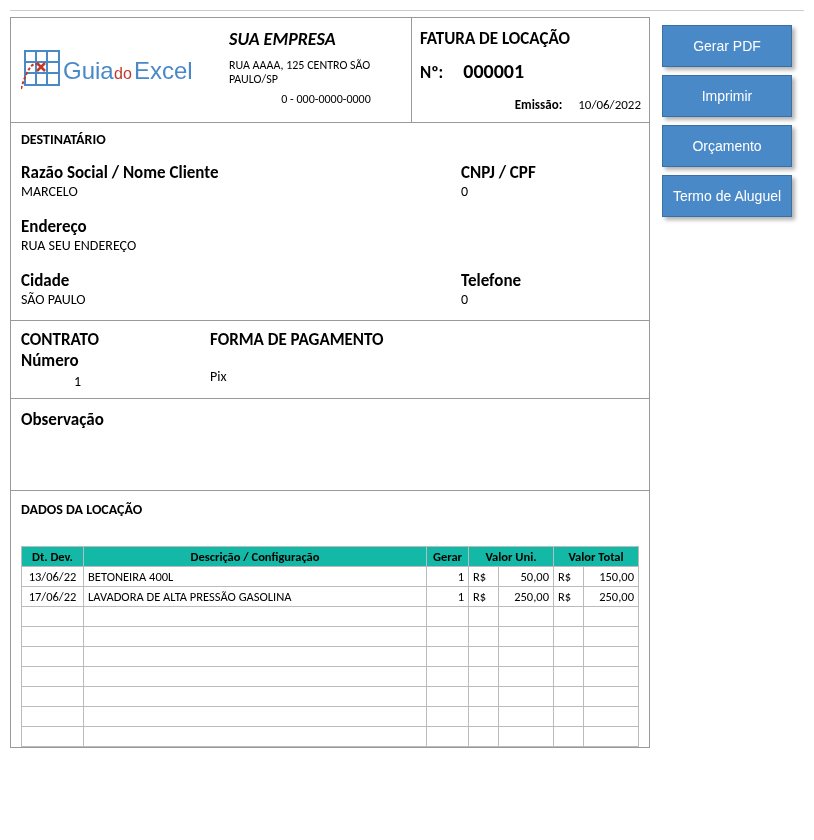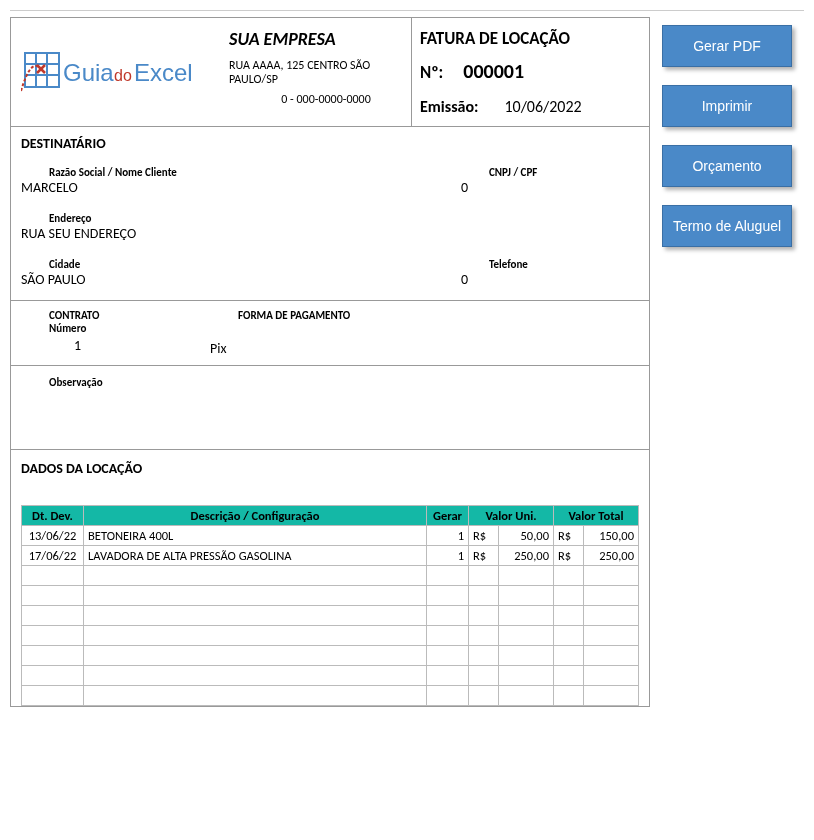--- a/index.html
+++ b/index.html
@@ -20,21 +20,21 @@
   .document {
     width: 640px;
     border: 1px solid #999;
     background: #fff;
     padding: 0;
   }
   .sidebar {
     width: 130px;
     display: flex;
     flex-direction: column;
-    gap: 18px;
+    gap: 8px;
     padding-top: 8px;
   }
   .btn {
     background: #4a89c8;
     color: #fff;
     border: none;
     padding: 12px 6px;
     font-size: 14px;
     cursor: pointer;
     text-align: center;
@@ -78,41 +78,42 @@
   .invoice-num-row {
     display: flex;
     align-items: baseline;
     gap: 20px;
     margin-bottom: 14px;
   }
   .invoice-num-label { font-weight: bold; font-size: 17px; }
   .invoice-num-val { font-weight: bold; font-size: 20px; }
   .emission-row {
     display: flex;
-    gap: 26px;
-    font-size: 16px;
+    justify-content: flex-end;
+    gap: 16px;
+    font-size: 13px;
   }
   .emission-label { font-weight: bold; }
 
   .section {
     padding: 8px 10px;
     border-bottom: 1px solid #999;
   }
   .section-title {
     font-weight: bold;
     font-size: 14px;
     margin-bottom: 14px;
   }
   .two-col {
     display: flex;
     margin-bottom: 16px;
   }
   .col-left { width: 440px; }
   .col-right { flex: 1; }
-  .field-label { font-weight: bold; font-size: 11px; margin-left: 28px; }
+  .field-label { font-weight: bold; font-size: 17px; }
   .field-value { font-size: 14px; }
 
   .contract-block {
     display: flex;
     padding: 8px 10px;
     border-bottom: 1px solid #999;
     gap: 9px;
   }
   .contract-col1 { width: 180px; }
   .contract-col2 { flex: 1; }

